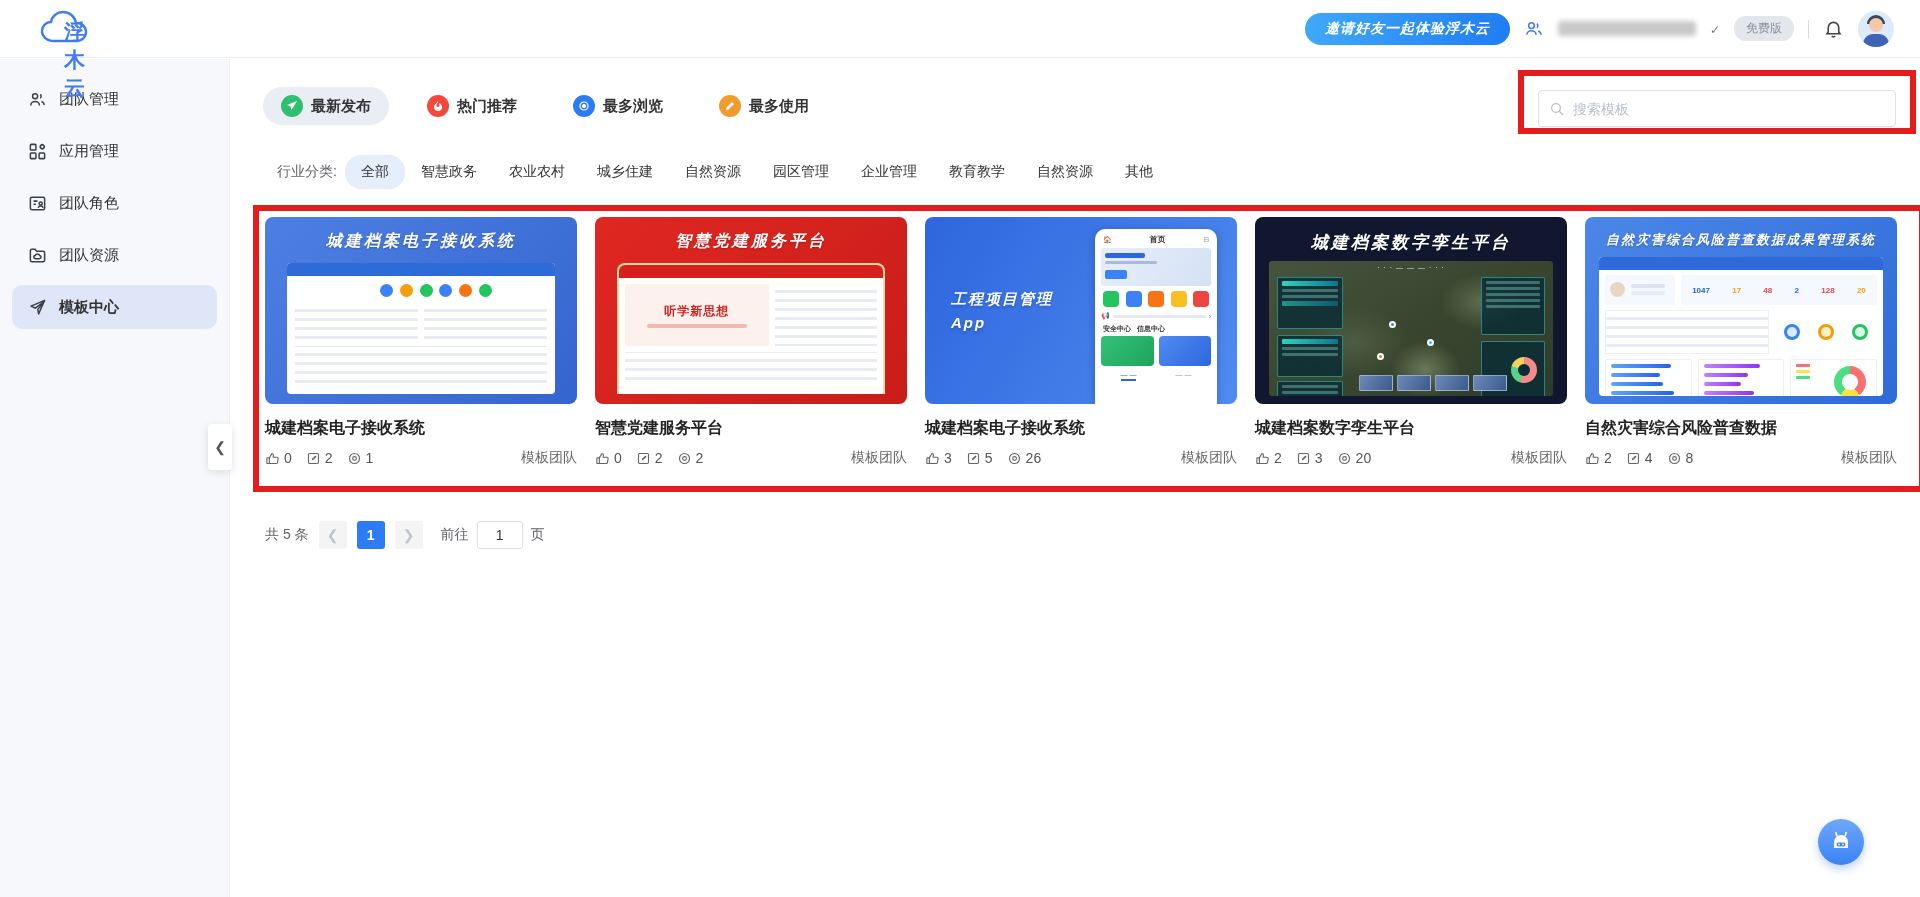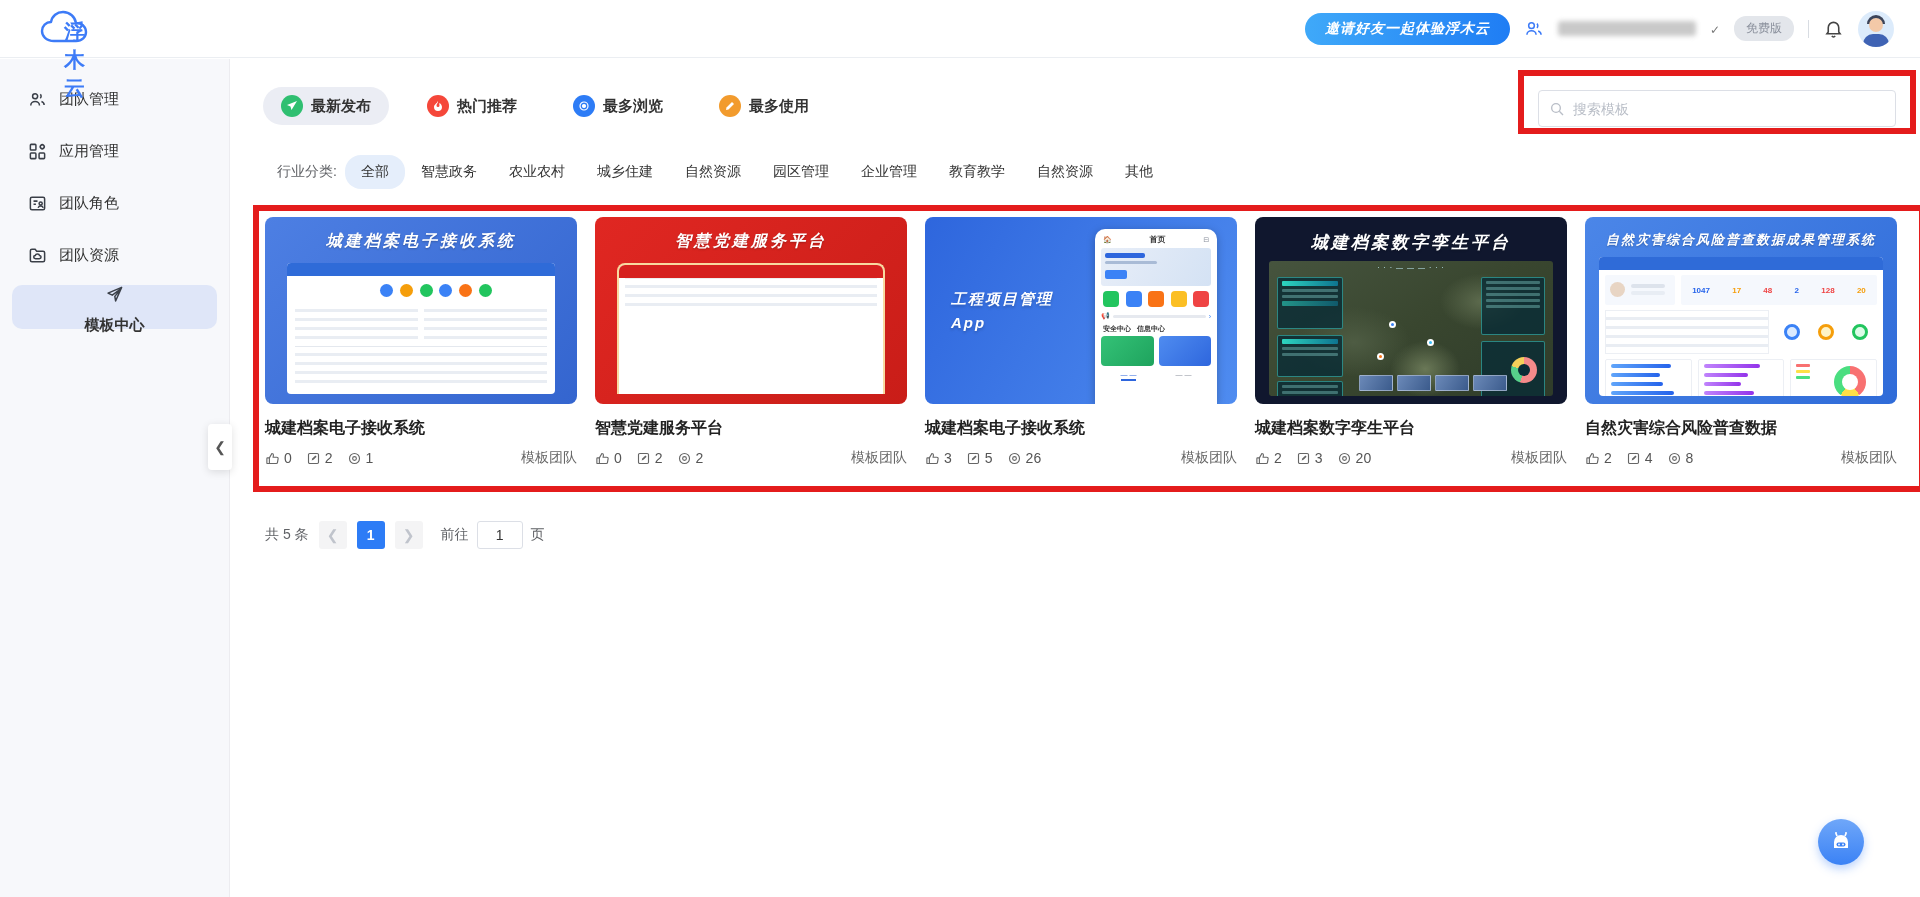--- a/index.html
+++ b/index.html
@@ -21,21 +21,21 @@
   .bell { color:#444; display:flex; cursor:pointer; }
   .avatar { width:36px; height:36px; border-radius:50%; background:#dcebfb; position:relative; overflow:hidden; cursor:pointer; }
   .avatar .av-head { position:absolute; left:11px; top:7px; width:14px; height:14px; border-radius:50%; background:#f3c9a8; }
   .avatar .av-hair { position:absolute; left:9px; top:4px; width:18px; height:9px; border-radius:9px 9px 0 0; background:#3c4459; }
   .avatar .av-body { position:absolute; left:5px; top:23px; width:26px; height:16px; border-radius:10px 10px 0 0; background:#3f63b4; }
 
   
   .sidebar { position:absolute; top:59px; left:0; width:230px; height:838px; background:#f7f8fb; border-right:1px solid #ececf0; padding:18px 12px; z-index:10; }
   .side-item { display:flex; align-items:center; gap:12px; height:44px; padding:0 16px; border-radius:10px; font-size:15px; color:#333; margin-bottom:8px; cursor:pointer; }
   .side-item svg { color:#3a3f48; flex:none; }
-  .side-item.active { background:#dfe6f8; font-weight:bold;flex-direction:column; }
+  .side-item.active { background:#dfe6f8; font-weight:bold; }
 
   
   .collapse-handle { position:absolute; top:424px; left:208px; width:24px; height:46px; background:#fff; box-shadow:0 2px 8px rgba(0,0,0,.12); border-radius:4px; display:flex; align-items:center; justify-content:center; color:#555; font-size:14px; z-index:20; cursor:pointer; }
 
   
   .main { position:absolute; top:59px; left:231px; width:1689px; height:838px; background:#fff; }
 
   
   .tabs { position:absolute; top:28px; left:32px; display:flex; align-items:center; gap:20px; }
   .tab { display:flex; align-items:center; gap:8px; height:38px; padding:0 18px; border-radius:19px; font-size:15px; font-weight:bold; color:#333; cursor:pointer; }
@@ -367,20 +367,27 @@
         </span>
         <span class="team">模板团队</span>
       </div>
     </div>
 
     <div class="card">
       <div class="cover cv2">
         <div class="cv-title">智慧党建服务平台</div>
         <div class="panel">
           <div class="mini-nav"></div>
+          <div class="body">
+            <div class="banner">
+              <span class="bt">听学新思想</span>
+              <span class="bs"></span>
+            </div>
+            <div class="side lines" style="height:62px"></div>
+          </div>
           <div class="foot lines"></div>
         </div>
       </div>
       <div class="card-title">智慧党建服务平台</div>
       <div class="card-meta">
         <span class="stat">
           <svg width="15" height="15" viewBox="0 0 24 24" fill="none" stroke="currentColor" stroke-width="1.8">
               <path d="M7 11v9H4a1 1 0 0 1-1-1v-7a1 1 0 0 1 1-1zM7 11l4-7c1.5 0 2.5 1 2.5 2.5L13 10h6a2 2 0 0 1 2 2.3l-1 6A2 2 0 0 1 18 20H7"></path>
             </svg>
           <span>0</span>

